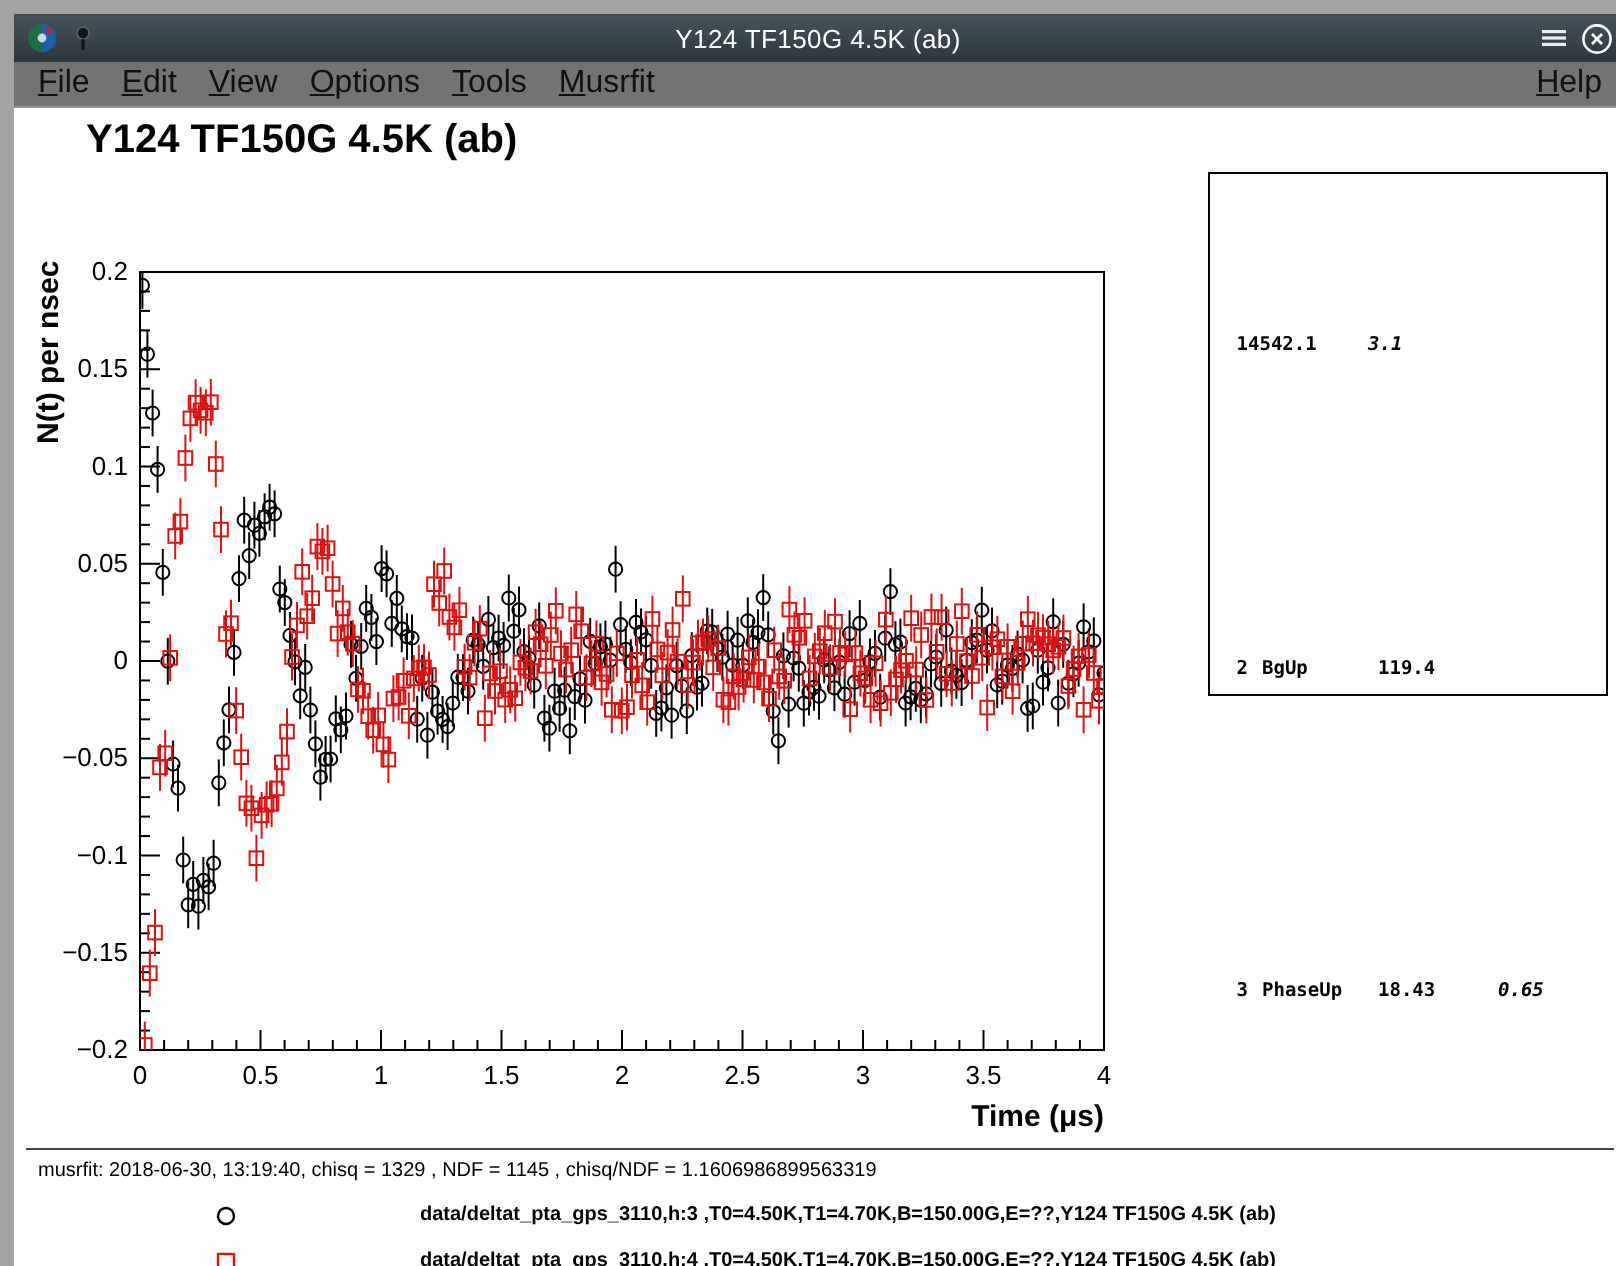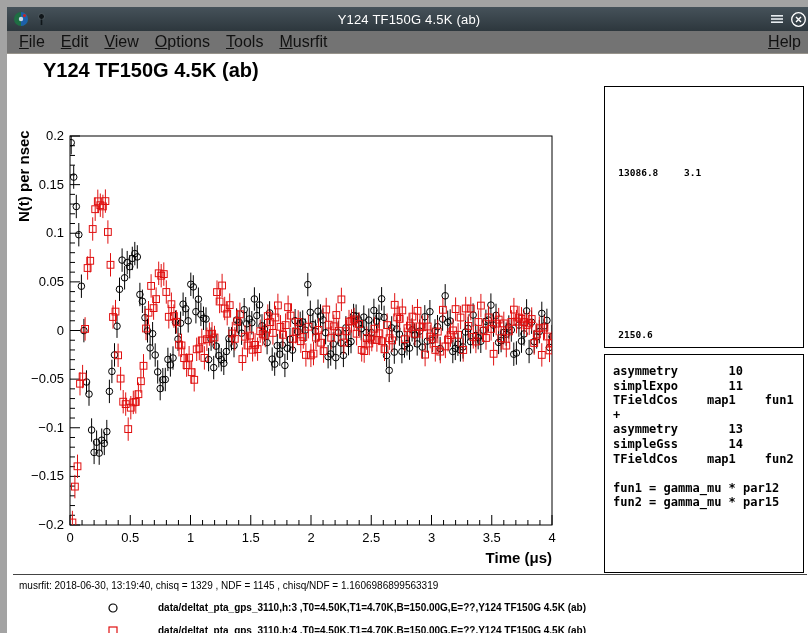--- a/index.html
+++ b/index.html
@@ -24,30 +24,30 @@
   .tick{font:13px "Liberation Sans",sans-serif;fill:#000;}
   .axis-title{font:bold 15px "Liberation Sans",sans-serif;fill:#000;}
 
   
   .panel{position:absolute;background:#fff;border:1px solid #000;}
   .params-panel{left:597px;top:32px;width:200px;height:262px;padding-top:5px;box-sizing:border-box;}
   .param-row{display:flex;font:bold 9.5px/17 "DejaVu Sans Mono",monospace;color:#000;padding-left:4px;}
   .pc-n{width:15px;text-align:right;}
   .pc-name{width:58px;margin-left:7px;}
   .pc-val{width:60px;}
-  .pc-err{flex:1;}
+  .pc-err{flex:1;font-style:italic;}
   .theory-panel{left:597px;top:300px;width:200px;height:219px;box-sizing:border-box;}
   .theory-panel pre{margin:0;padding:9px 0 0 8px;font:bold 12px/14.6px "DejaVu Sans Mono",monospace;color:#000;white-space:pre;}
 
   
   .bottom-divider{position:absolute;left:6px;right:6px;top:520px;border-top:1px solid #444;}
   .status-line{position:absolute;left:12px;top:526px;font-size:10px;font-weight:normal;color:#000;}
   .plot-legend{position:absolute;left:0;right:0;top:542px;}
   .legend-row{height:23px;display:flex;align-items:center;padding-left:100px;}
-  .legend-label{margin-left:39px;font-size:10px;font-weight:bold;color:#000;}
+  .legend-label{margin-left:91px;font-size:10px;font-weight:bold;color:#000;}
 </style>
 </head>
 <body>
 
 <div class="window">
 
   <div class="titlebar">
     <span class="tb-icon">
       <svg width="16" height="16">
           <circle cx="8" cy="8" r="7" fill="#1f6e43"></circle>
@@ -966,54 +966,43 @@
           <rect x="539.1" y="253.0" width="6.8" height="6.8" fill="none" stroke="#e01010"></rect>
           <line x1="545.0" y1="237.3" x2="545.0" y2="260.7" stroke="#e01010" stroke-width="1"></line>
           <rect x="541.6" y="245.6" width="6.8" height="6.8" fill="none" stroke="#e01010"></rect>
         </g>
       </svg>
 
     <div class="panel params-panel">
       <div>
           <div class="param-row">
             <span class="pc-n">1</span>
-            <span class="pc-val">3086.8</span>
+            <span class="pc-val">4542.1</span>
             <span class="pc-err">3.1</span>
           </div>
           <div class="param-row">
             <span class="pc-n">2</span>
-            <span class="pc-val">150.6</span>
+            <span class="pc-name">BgUp</span>
+            <span class="pc-val">119.4</span>
           </div>
           <div class="param-row">
             <span class="pc-n">3</span>
             <span class="pc-name">PhaseUp</span>
             <span class="pc-val">18.43</span>
             <span class="pc-err">0.65</span>
           </div>
           <div class="param-row">
             <span class="pc-n">4</span>
             <span class="pc-name">NormDown</span>
             <span class="pc-val">4360.3</span>
             <span class="pc-err">3.0</span>
           </div>
         </div>
     </div>
 
-    <div class="panel theory-panel">
-      <pre>asymmetry       10
-simplExpo       11
-TFieldCos    map1    fun1
-+
-asymmetry       13
-simpleGss       14
-TFieldCos    map1    fun2
-
-fun1 = gamma_mu * par12
-fun2 = gamma_mu * par15</pre>
-    </div>
 
     <div class="bottom-divider"></div>
     <div class="status-line">musrfit: 2018-06-30, 13:19:40, chisq = 1329 , NDF = 1145 , chisq/NDF = 1.1606986899563319</div>
     <div class="plot-legend">
         <div class="legend-row">
           <svg width="12" height="12">
             <circle cx="6" cy="6" r="4" fill="none" stroke="#000000" stroke-width="1.2"></circle>
           </svg>
           <span class="legend-label">data/deltat_pta_gps_3110,h:3 ,T0=4.50K,T1=4.70K,B=150.00G,E=??,Y124 TF150G 4.5K (ab)</span>
         </div>

